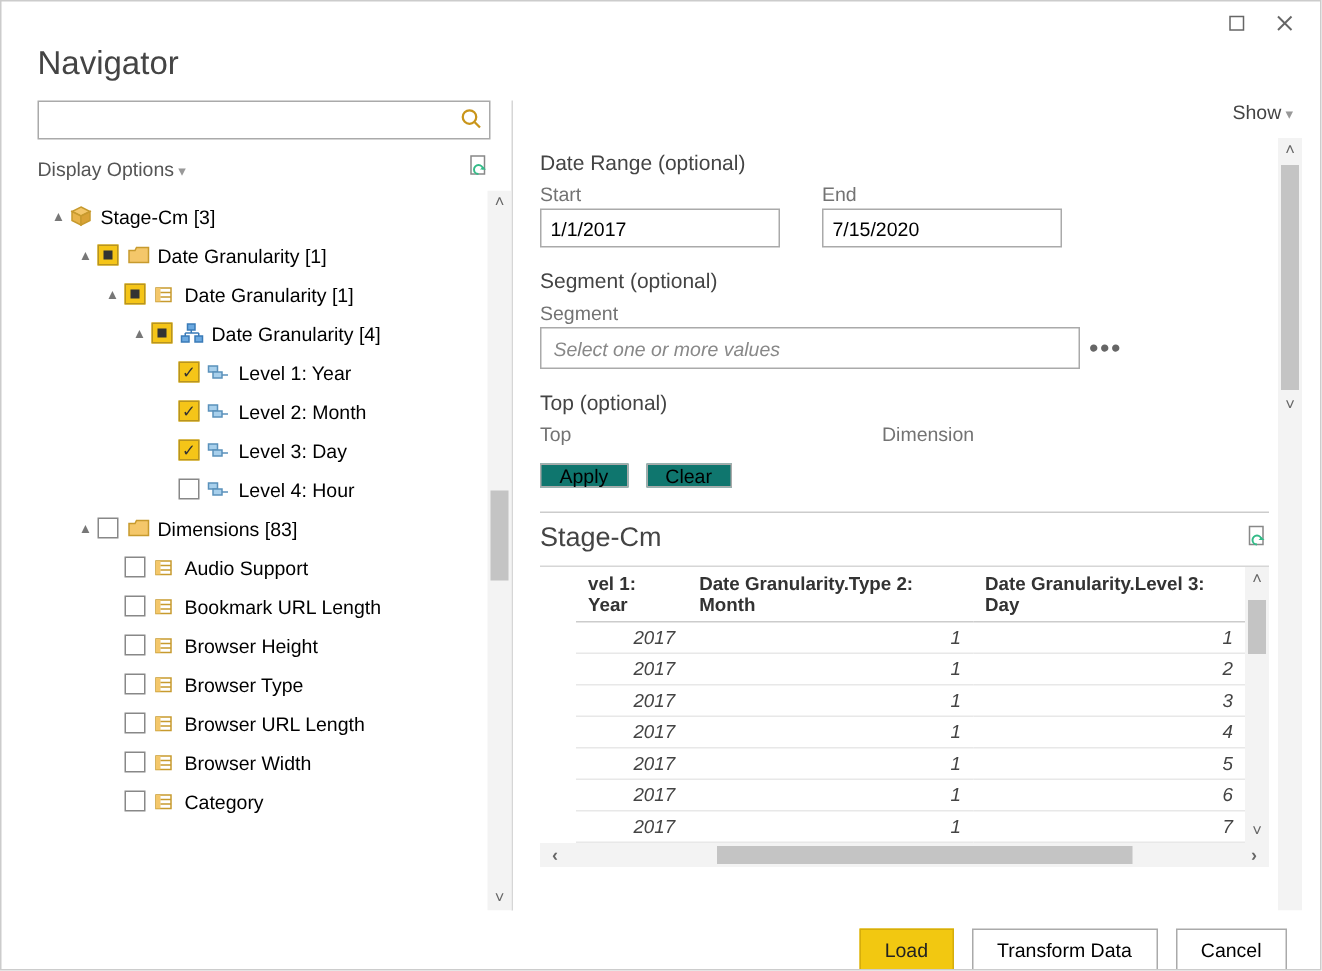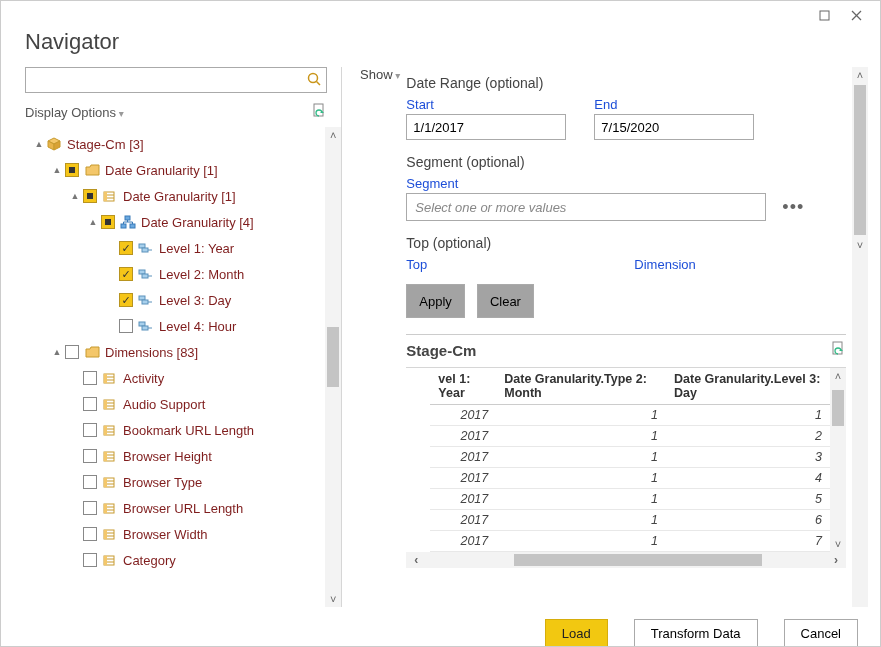--- a/index.html
+++ b/index.html
@@ -146,32 +146,33 @@
     border-color: #b8941f;
   }
   .tnode .ticon {
     width: 18px;
     display: inline-flex;
     align-items: center;
     justify-content: center;
     margin-right: 4px;
   }
   .tnode .label {
-    color: #7f1d1d;
+    color: #000000;
   }
   .divider {
     width: 1px;
     background: #d6d6d6;
     margin: 0 8px 0 0;
     height: 100%;
   }
   .right-pane {
     flex: 1;
     padding: 0 12px 0 10px;
     display: flex;
+    flex-direction: column;
     position: relative;
   }
   .show-row {
     display: flex;
     justify-content: flex-end;
     padding: 0 6px 10px 0;
     color: #444;
   }
   .show-row span::after { content: " ▾"; font-size: 10px; color: #999; }
   .right-body-wrap {
@@ -206,34 +207,34 @@
   .form-row {
     display: flex;
     gap: 28px;
   }
   .form-col {
     display: flex;
     flex-direction: column;
   }
   .field-label {
     font-size: 13px;
-    color: #1d4ed8;
+    color: #737373;
     margin-bottom: 2px;
   }
   .txt-input {
     border: 1px solid #aaa;
     height: 24px;
     width: 160px;
     padding: 12px 6px;
     font-size: 13px;
   }
   .segment-row {
     display: flex;
     align-items: center;
-    gap: 16px;
+    gap: 6px;
   }
   .segment-box {
     border: 1px solid #aaa;
     height: 28px;
     width: 360px;
     padding: 0 8px;
     display: flex;
     align-items: center;
     color: #888;
     font-style: italic;
@@ -244,40 +245,40 @@
     color: #666;
     cursor: pointer;
   }
   .btn-row {
     display: flex;
     gap: 12px;
     margin-top: 10px;
   }
   .btn-small {
     border: 1px solid #aaa;
-    background: #a3a3a3;
-    height: 34px;
+    background: #0f766e;
+    height: 16px;
     padding: 0 12px;
     font-size: 13px;
     cursor: pointer;
   }
   .preview-divider {
     border-top: 1px solid #ccc;
     margin-top: 16px;
     margin-bottom: 6px;
   }
   .preview-title-row {
     display: flex;
     justify-content: space-between;
     align-items: center;
   }
   .preview-title {
-    font-size: 15px;
+    font-size: 18px;
     color: #444;
-    font-weight: 700;
+    font-weight: 400;
   }
   .table-wrap {
     margin-top: 8px;
     border-top: 1px solid #d6d6d6;
     position: relative;
   }
   .data-table {
     border-collapse: collapse;
     width: 100%;
     font-size: 12.5px;
@@ -336,21 +337,20 @@
     gap: 12px;
     padding: 12px 22px 14px;
   }
   .btn {
     height: 28px;
     padding: 0 16px;
     border: 1px solid #aaa;
     background: #fff;
     font-size: 13px;
     cursor: pointer;
-    margin-left: 14px;
   }
   .btn.primary {
     background: #f2c811;
     border-color: #d6ad0b;
     color: #222;
   }
   
   .icon-cube svg { width: 14px; height: 14px; }
   .icon-folder svg { width: 15px; height: 13px; }
   .icon-hier svg { width: 16px; height: 14px; }
@@ -512,33 +512,20 @@
           </div>
           <div class="tnode" style="--indent: 26px;">
             <span class="exp">▲</span>
             <span class="chk"></span>
             <span class="ticon icon-folder">
               <svg viewBox="0 0 15 13">
                 <path d="M1 3 L5 3 L6 1 L14 1 L14 11 L1 11 Z" fill="#f4c76a" stroke="#c79a2e"></path>
               </svg>
             </span>
             <span class="label">Dimensions [83]</span>
-          </div>
-          <div class="tnode" style="--indent: 44px;">
-            <span class="exp"></span>
-            <span class="chk"></span>
-            <span class="ticon icon-measure">
-              <svg viewBox="0 0 15 13">
-                <rect x="1" y="2" width="10" height="9" fill="none" stroke="#c79a2e"></rect>
-                <rect x="1" y="2" width="3" height="9" fill="#f4c76a"></rect>
-                <line x1="4" y1="5" x2="11" y2="5" stroke="#c79a2e"></line>
-                <line x1="4" y1="8" x2="11" y2="8" stroke="#c79a2e"></line>
-              </svg>
-            </span>
-            <span class="label">Activity</span>
           </div>
           <div class="tnode" style="--indent: 44px;">
             <span class="exp"></span>
             <span class="chk"></span>
             <span class="ticon icon-measure">
               <svg viewBox="0 0 15 13">
                 <rect x="1" y="2" width="10" height="9" fill="none" stroke="#c79a2e"></rect>
                 <rect x="1" y="2" width="3" height="9" fill="#f4c76a"></rect>
                 <line x1="4" y1="5" x2="11" y2="5" stroke="#c79a2e"></line>
                 <line x1="4" y1="8" x2="11" y2="8" stroke="#c79a2e"></line>

